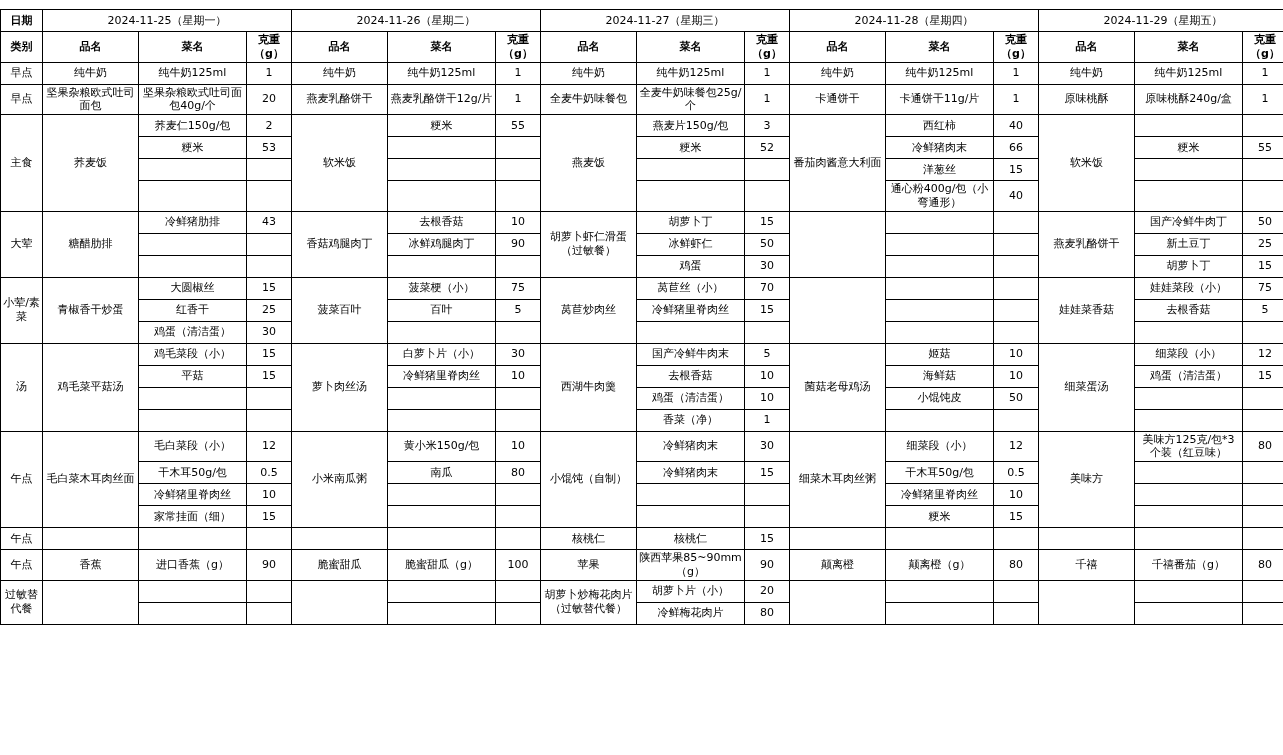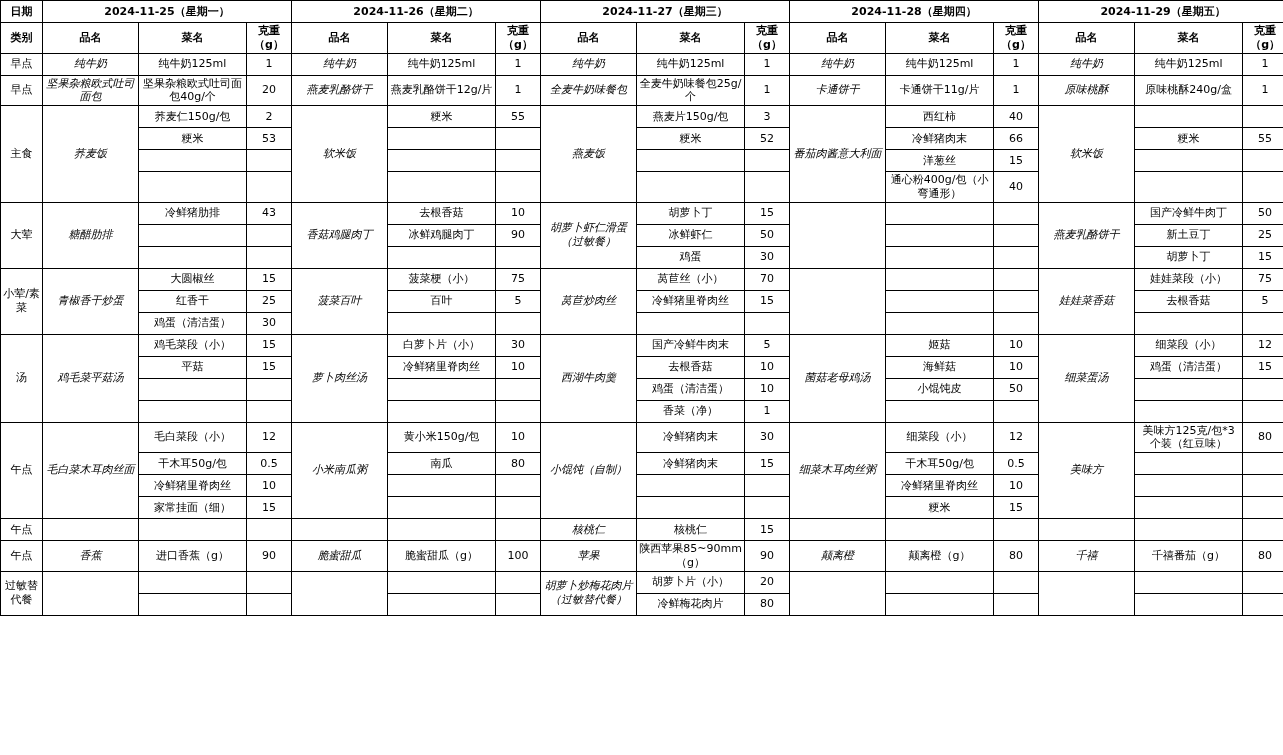--- a/index.html
+++ b/index.html
@@ -1,34 +1,34 @@
 <!DOCTYPE html>
 <html><head>
 <meta charset="utf-8">
 <style>
   html,body{margin:0;padding:0;background:#ffffff;}
   body{font-family:"DejaVu Sans","Liberation Sans",sans-serif;}
-  #sheet{width:1283px;height:684px;overflow:hidden;position:relative;}
+  #sheet{width:1283px;height:684px;overflow:hidden;position:relative;margin-top:9px;}
   table.menu{border-collapse:collapse;table-layout:fixed;width:1283px;}
   table.menu td{
     border:1px solid #000000;
     font-size:11px;
     line-height:1.25;
     text-align:center;
     vertical-align:middle;
     padding:1px 2px;
     word-break:break-all;
     color:#000;
     height:22px;
     box-sizing:border-box;
   }
   td.hdr{font-weight:bold;font-size:12px;}
-  td.datehdr{font-weight:bold;font-size:12px;}
+  td.datehdr{font-weight:normal;font-size:12px;}
   td.cat{font-size:12px;}
-  td.dish{font-size:12px;font-style:italic;}
+  td.dish{font-size:12px;}
   
   col.c-cat{width:42px;}
   col.c-dish{width:96px;}
   col.c-ing{width:108px;}
   col.c-g{width:45px;}
 </style>
 </head>
 <body>
 
 <div id="sheet">

